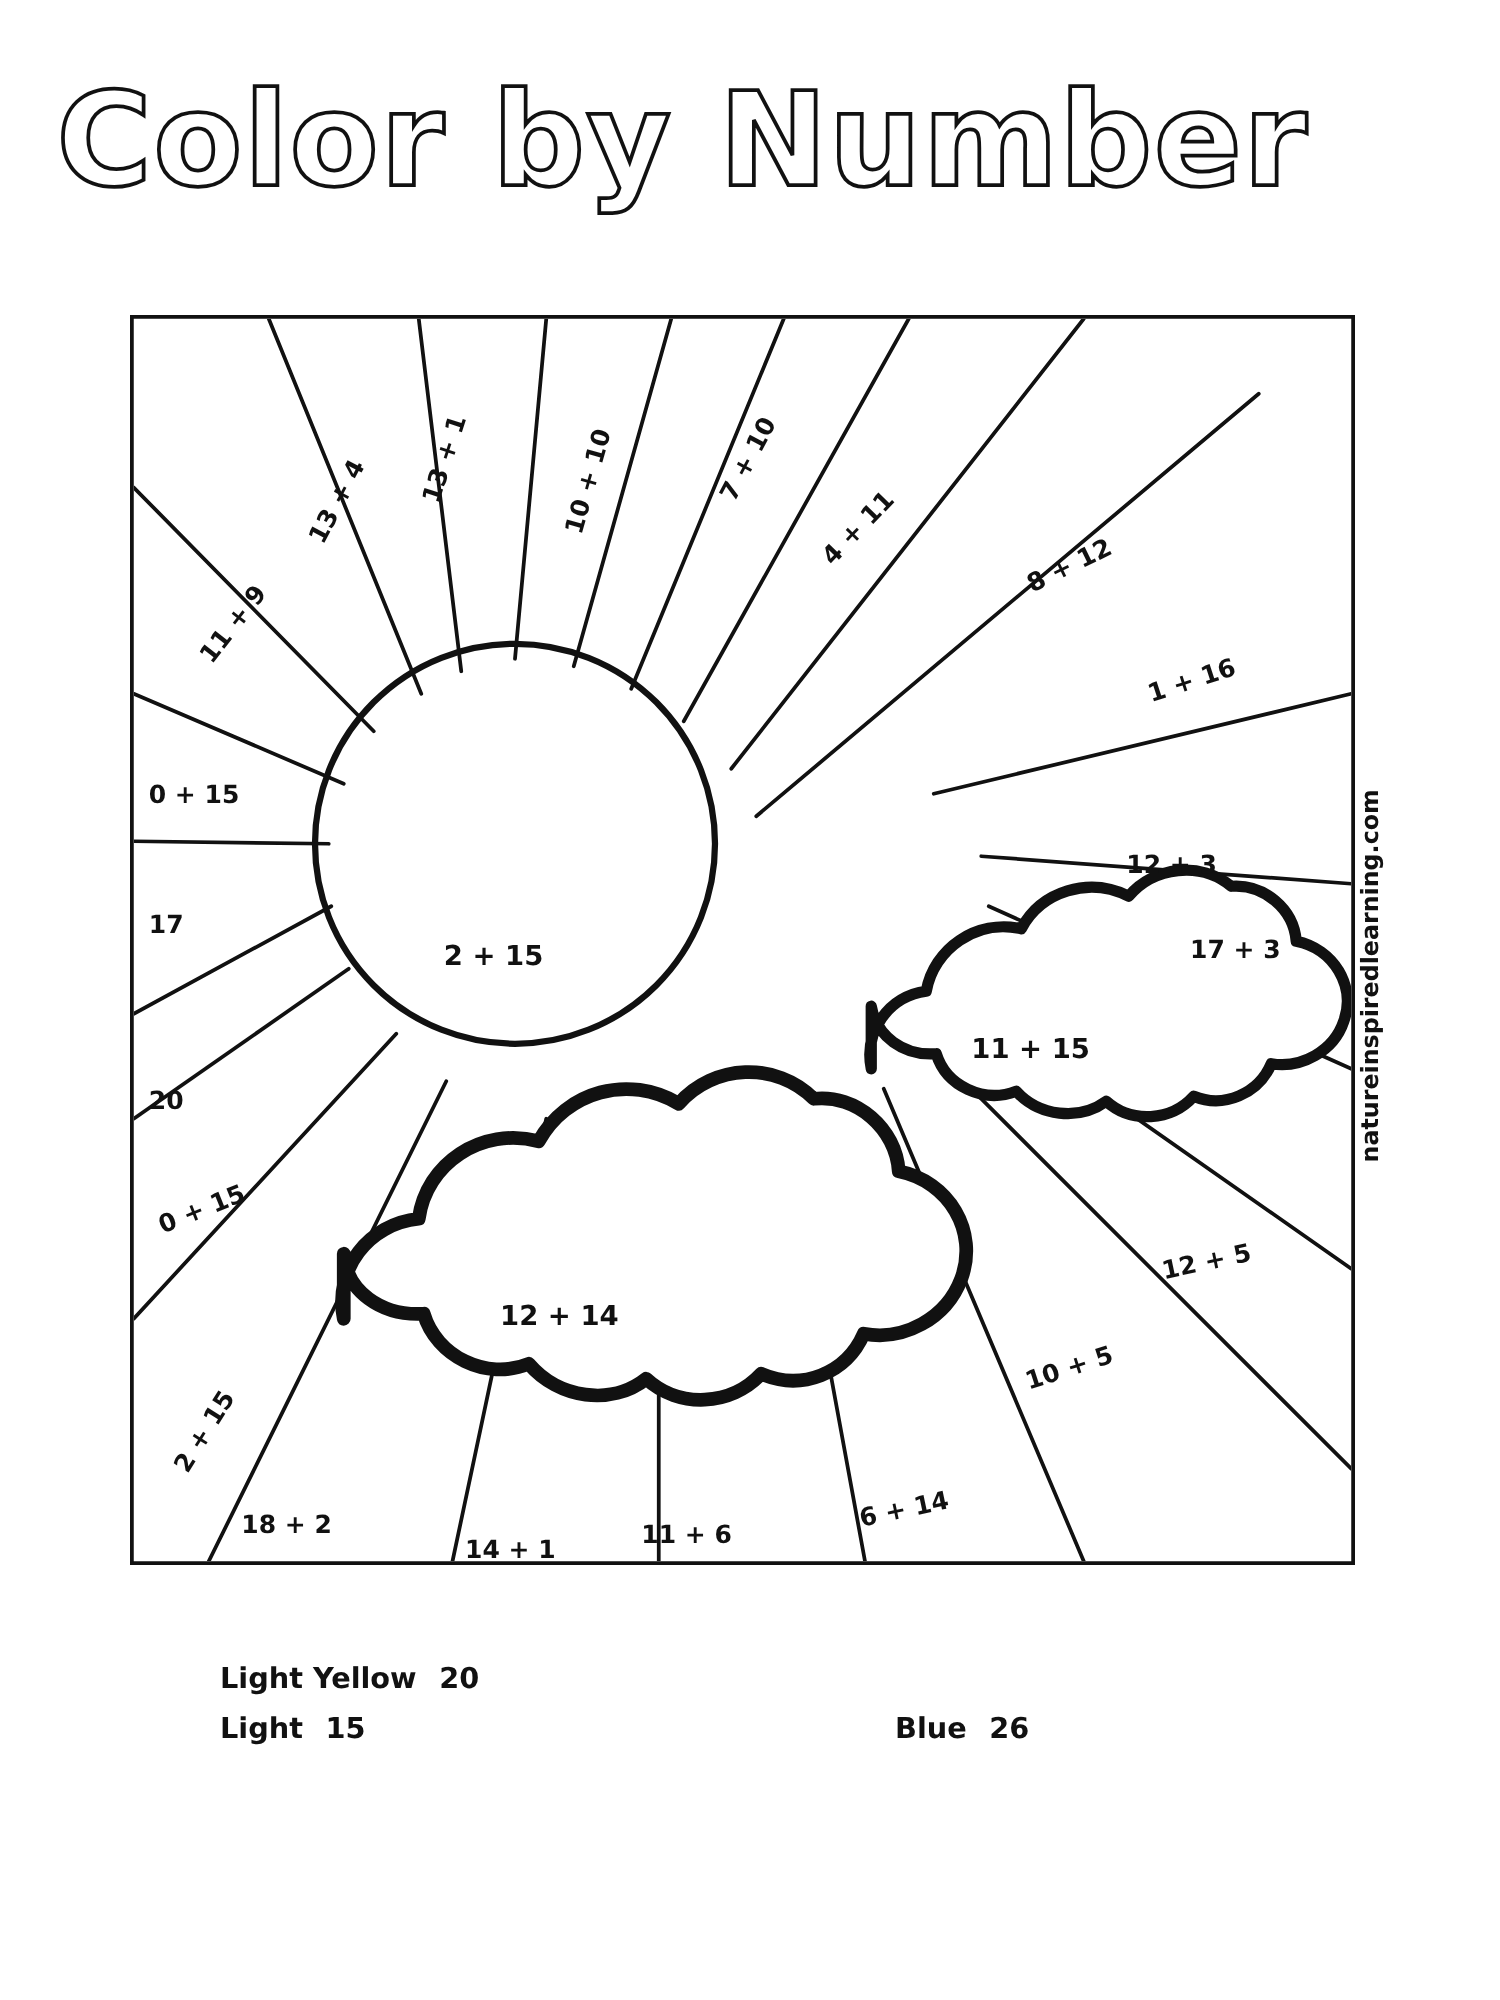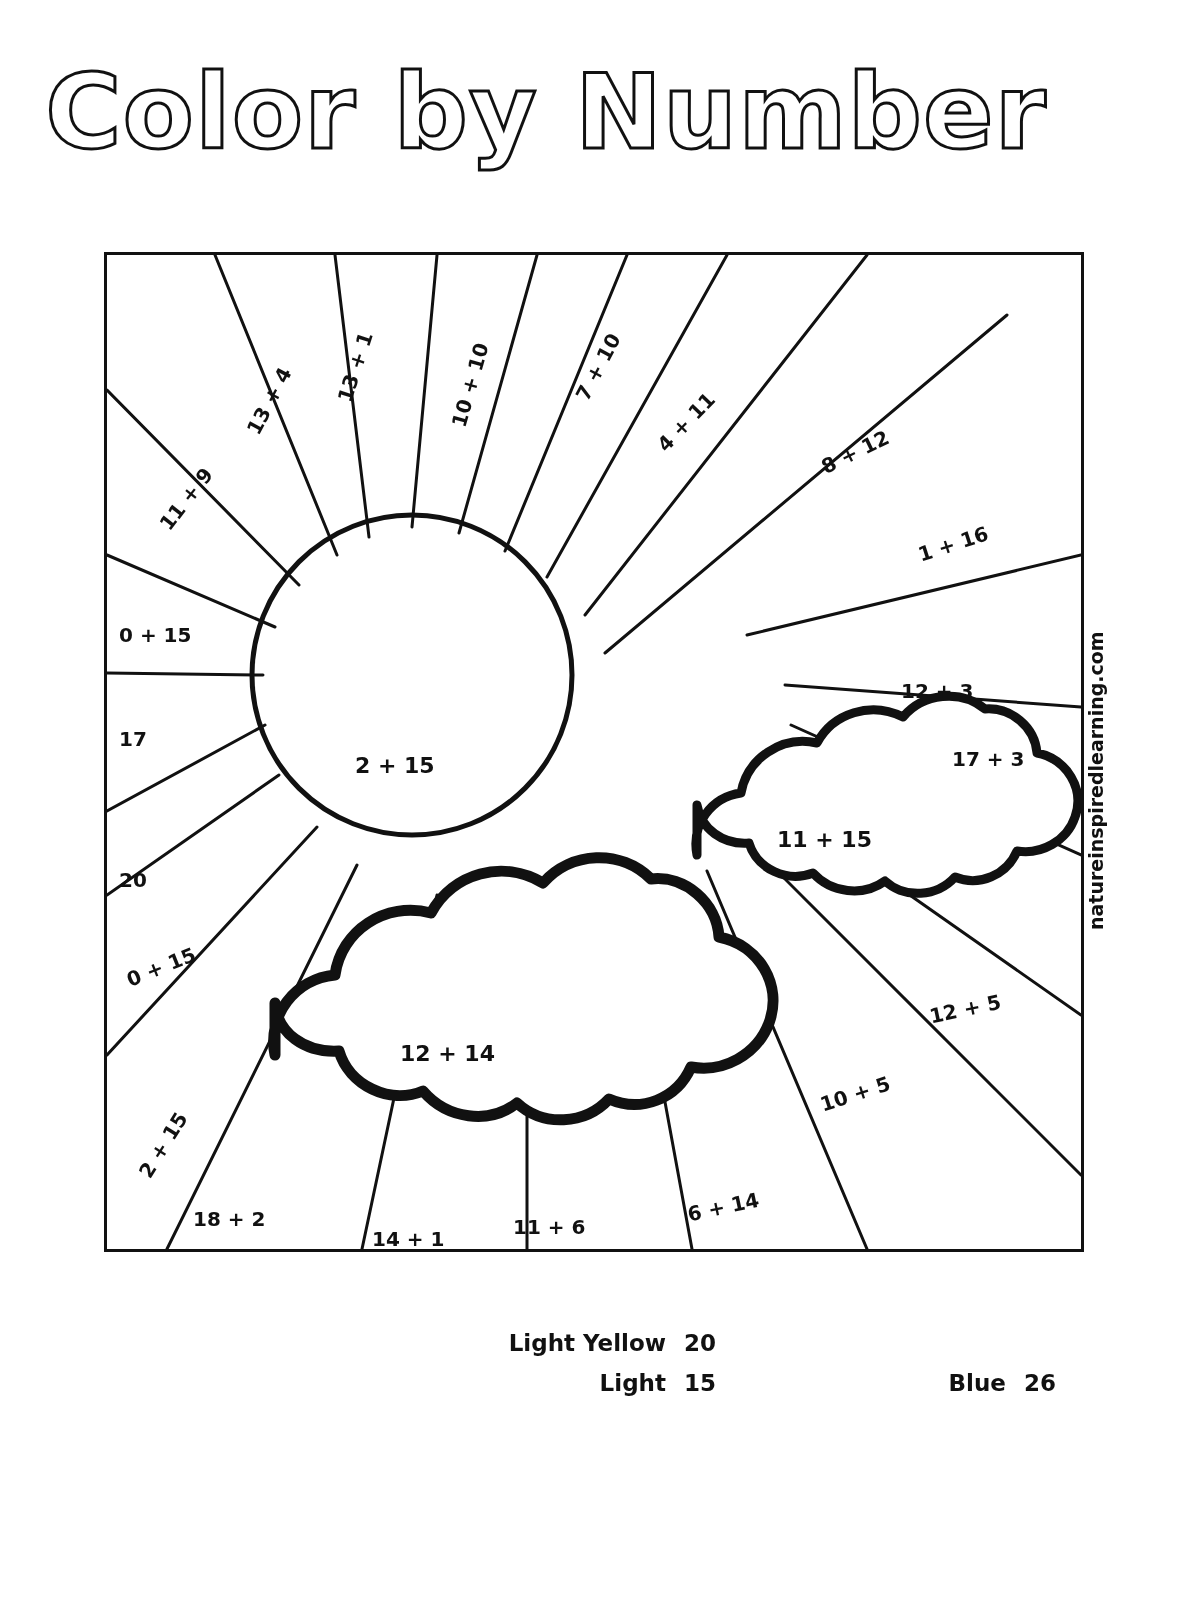--- a/index.html
+++ b/index.html
@@ -79,21 +79,20 @@
   
   #legend {
     position: absolute;
     left: 176px;
     top: 1330px;
     width: 880px;
     font-family: "DejaVu Sans", sans-serif;
     font-size: 23px;
     font-weight: 700;
     color: #111;
-    text-align: right;
   }
   #legend .row {
     display: flex;
     margin-bottom: 14px;
   }
   #legend .col-left { width: 540px; }
   #legend .col-right { width: 340px; }
   #legend .item { display: inline-block; }
   #legend .num { margin-left: 10px; }
 </style>

